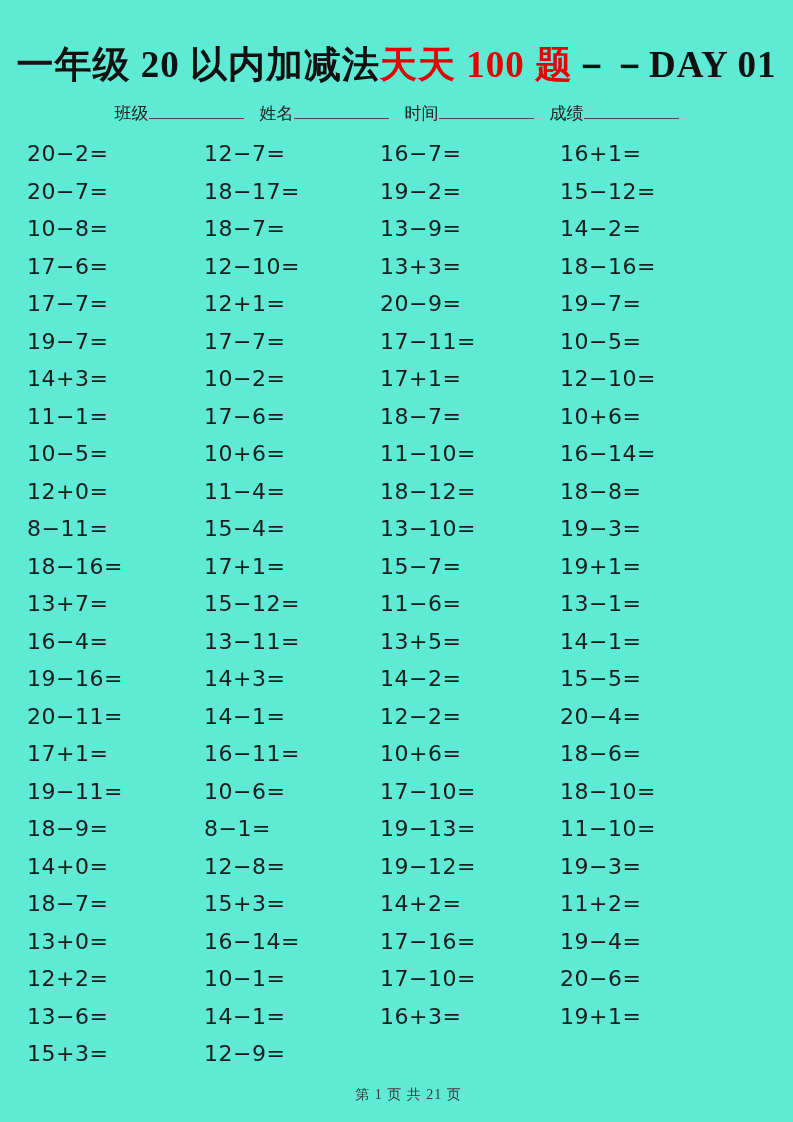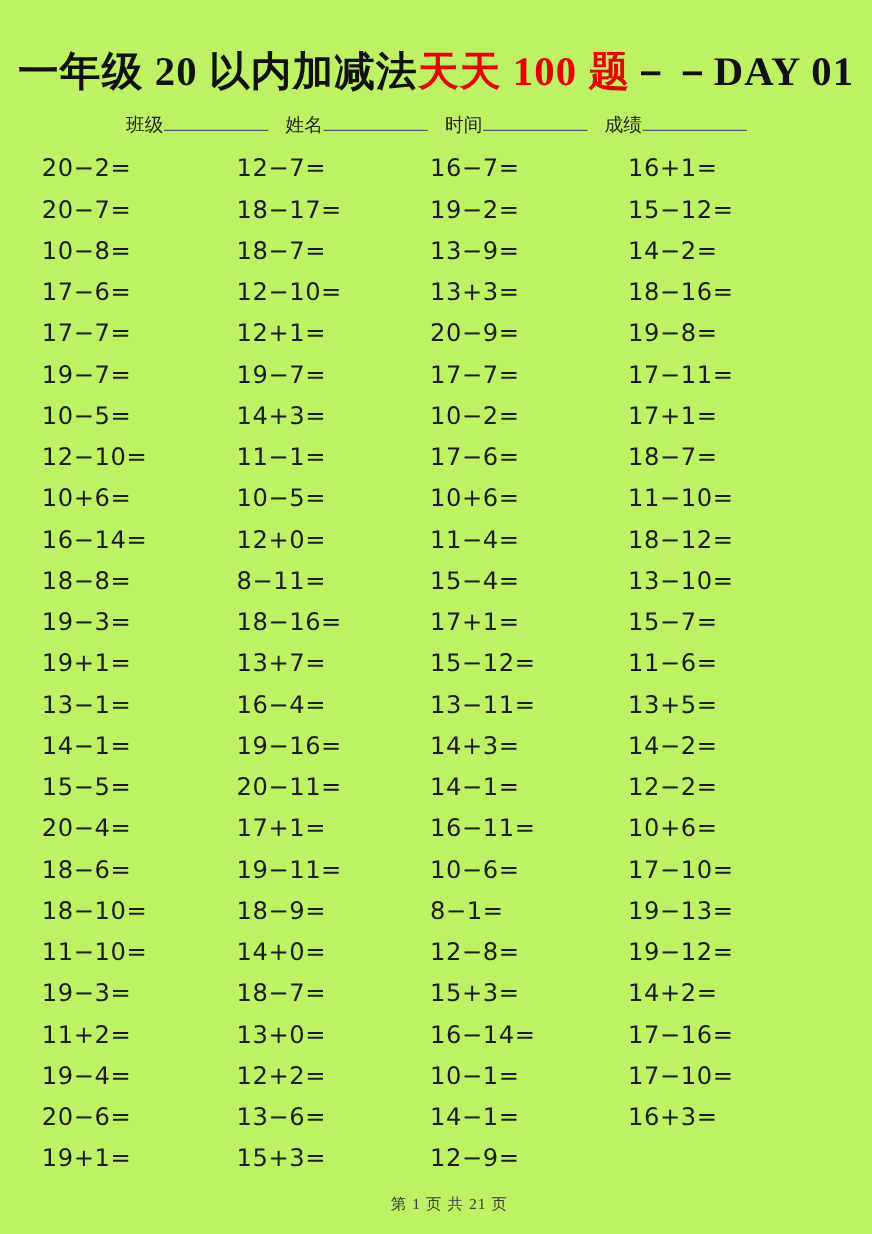--- a/index.html
+++ b/index.html
@@ -4,21 +4,21 @@
 <style>
   html, body {
     margin: 0;
     padding: 0;
     background: #ffffff;
   }
   .page {
     position: relative;
     width: 793px;
     height: 1122px;
-    background: #bef264;
+    background: #5eead4;
     color: #1e1e1e;
     font-family: "DejaVu Sans", sans-serif;
     overflow: hidden;
   }
   .title {
     margin: 0;
     padding-top: 40px;
     text-align: center;
     font-family: "Liberation Serif", "DejaVu Serif", serif;
     font-weight: bold;
@@ -41,21 +41,21 @@
     display: inline-block;
     width: 95px;
     height: 15px;
     border-bottom: 1.5px solid #4a4a4a;
     vertical-align: baseline;
   }
   .grid {
     display: grid;
     grid-template-columns: 177px 176px 180px 160px;
     grid-auto-rows: 37.5px;
-    padding-left: 38px;
+    padding-left: 27px;
     margin-top: 10px;
     font-size: 22px;
     color: #1c1c1c;
   }
   .cell {
     display: flex;
     align-items: center;
     white-space: nowrap;
     letter-spacing: 0.5px;
   }
@@ -98,21 +98,20 @@
       <div class="cell">18−7=</div>
       <div class="cell">13−9=</div>
       <div class="cell">14−2=</div>
       <div class="cell">17−6=</div>
       <div class="cell">12−10=</div>
       <div class="cell">13+3=</div>
       <div class="cell">18−16=</div>
       <div class="cell">17−7=</div>
       <div class="cell">12+1=</div>
       <div class="cell">20−9=</div>
-      <div class="cell">19−8=</div>
       <div class="cell">19−7=</div>
       <div class="cell">19−7=</div>
       <div class="cell">17−7=</div>
       <div class="cell">17−11=</div>
       <div class="cell">10−5=</div>
       <div class="cell">14+3=</div>
       <div class="cell">10−2=</div>
       <div class="cell">17+1=</div>
       <div class="cell">12−10=</div>
       <div class="cell">11−1=</div>

